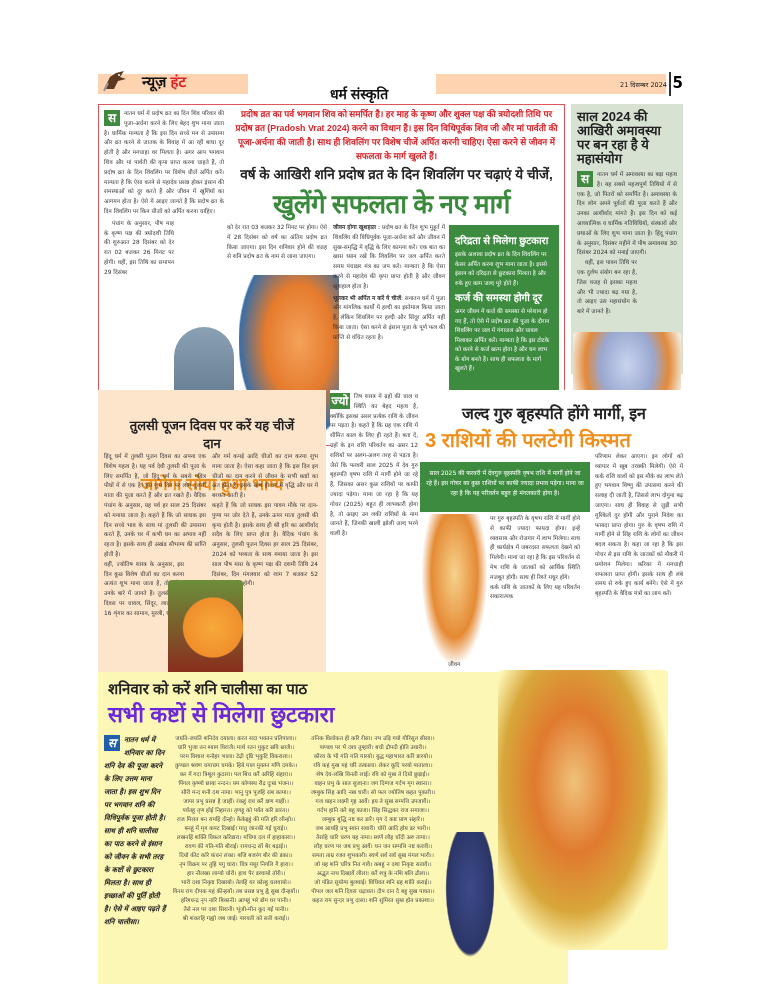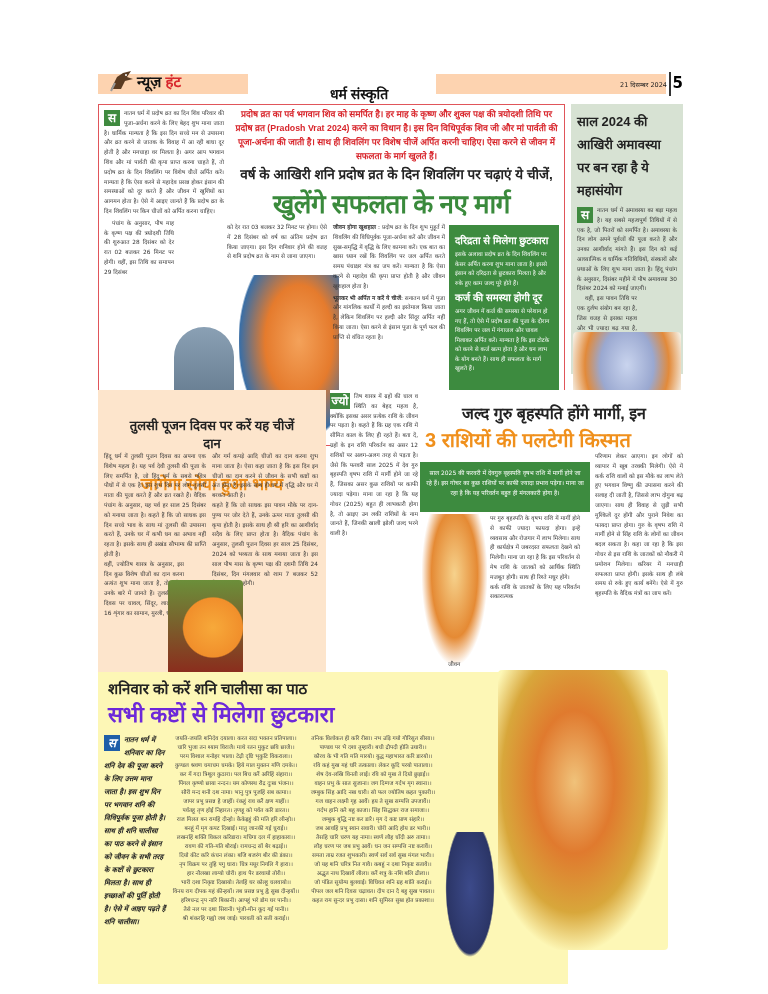--- a/index.html
+++ b/index.html
@@ -1,29 +1,29 @@
 <!DOCTYPE html>
 <html><head>
 <meta charset="utf-8">
 <style>
   * { box-sizing: border-box; margin: 0; padding: 0; }
   body { width: 768px; height: 994px; background: #ffffff; font-family: "DejaVu Sans", sans-serif; position: relative; overflow: hidden; }
   .page { position: absolute; left: 98px; top: 72px; width: 585px; height: 920px; }
   .masthead { position: absolute; left: 0; top: 0; width: 585px; height: 26px; }
   .mh-strip { position: absolute; top: 2px; height: 20px; background: #fdd3b0; }
-  .logo { position: absolute; left: 11px; top: -3px; height: 24px; display: flex; align-items: center; gap: 2px; }
+  .logo { position: absolute; left: 4px; top: -3px; height: 24px; display: flex; align-items: center; gap: 14px; }
   .logo-bird { width: 26px; height: 24px; position: relative; }
   .logo-text { font-family: "Liberation Sans", sans-serif; font-weight: bold; font-size: 15px; color: #111; }
   .logo-text .red { color: #d8262c; }
   .section-title { position: absolute; left: 232px; top: 12px; font-weight: bold; font-size: 14px; color: #111; font-family: "Liberation Sans", sans-serif; }
   .mh-date { position: absolute; right: 16px; top: 8px; font-size: 6.5px; color: #222; }
   .mh-pgno { position: absolute; right: 0; top: 0; width: 14px; height: 24px; border-left: 2px solid #333; font-weight: bold; font-size: 15px; text-align: right; padding-top: 2px; }
   .top-box { position: absolute; left: 0; top: 32px; width: 467px; height: 342px; border: 1.5px solid #e0555a; background: #fff; }
   .side-box { position: absolute; left: 473px; top: 32px; width: 112px; height: 270px; background: #d7e2d3; padding: 6px; }
-  .side-title { font-weight: bold; font-size: 13px; line-height: 23px; color: #222; font-family: "Liberation Sans", sans-serif; }
+  .side-title { font-weight: bold; font-size: 13px; line-height: 14px; color: #222; font-family: "Liberation Sans", sans-serif; }
   .para { font-size: 5.8px; line-height: 9.8px; color: #333; text-align: justify; }
   .dropcap { float: left; width: 16px; height: 16px; background: #3f8a3f; color: #fff; font-weight: bold; font-size: 12px; text-align: center; line-height: 16px; margin: 1px 4px 1px 0; }
   .dropcap.blue { background: #1f5ea8; }
   .intro-red { position: absolute; left: 135px; top: 2px; width: 325px; text-align: center; color: #d8262c; font-size: 8.8px; line-height: 14px; font-weight: bold; font-family: "Liberation Sans", sans-serif; }
   .head-sub { position: absolute; left: 135px; top: 60px; width: 325px; text-align: center; font-weight: bold; font-size: 13.5px; color: #222; font-family: "Liberation Sans", sans-serif; }
   .head-main { position: absolute; left: 120px; top: 80px; width: 345px; text-align: center; font-weight: bold; font-size: 26px; color: #3a8a3c; font-family: Liberation Sans, sans-serif; letter-spacing: -0.5px; }
   .green-box { background: #3d8b3f; color: #fff; padding: 6px; }
   .green-box h4 { font-size: 10px; font-weight: bold; margin: 2px 0 3px; font-family: "Liberation Sans", sans-serif; }
   .green-box p { font-size: 5.8px; line-height: 9.5px; }
   .img-block { position: absolute; border-radius: 4px; }

